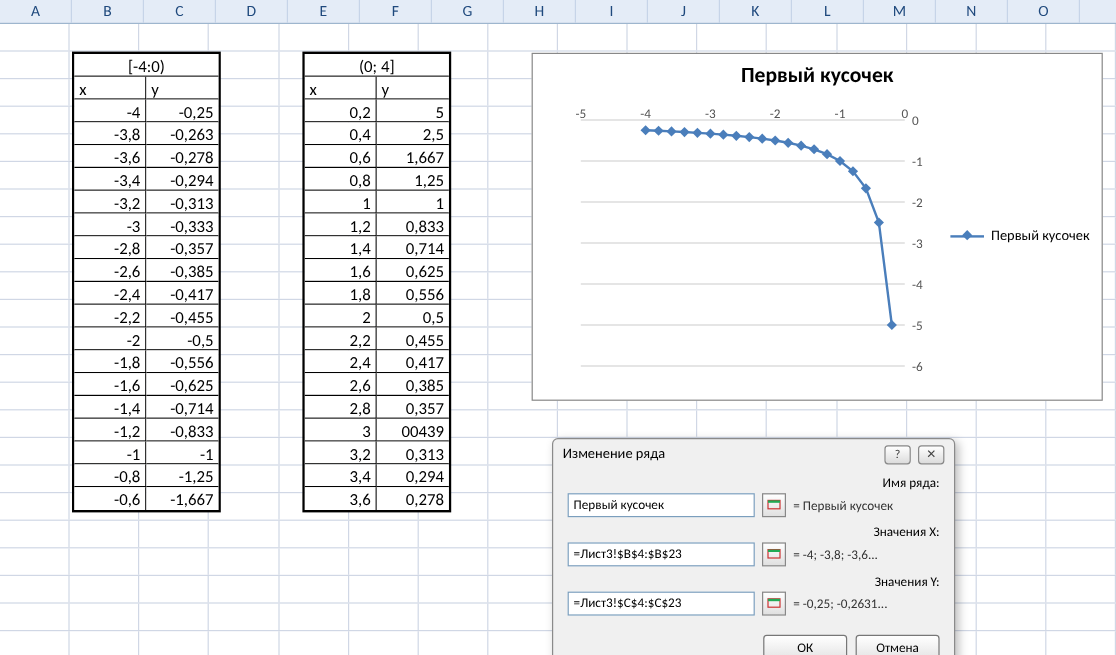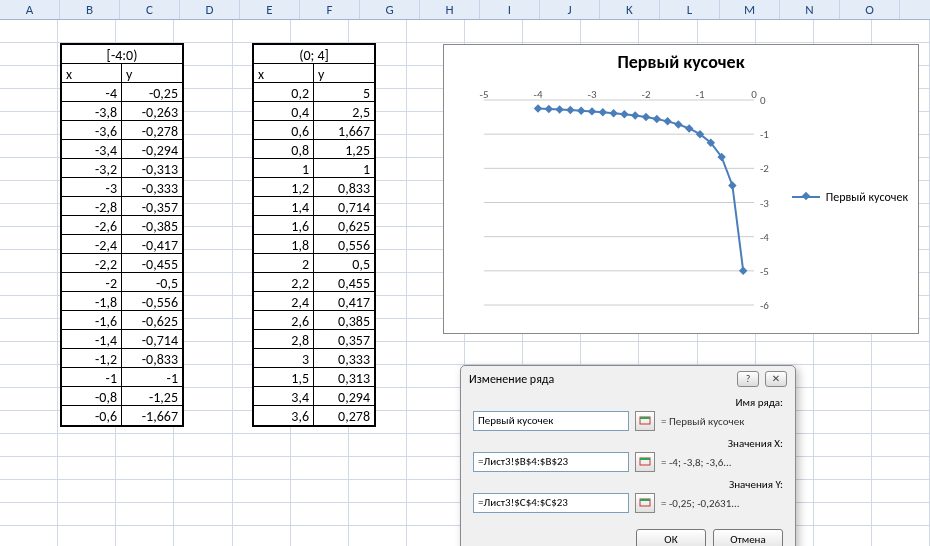--- a/index.html
+++ b/index.html
@@ -742,24 +742,24 @@
       <div class="trow">
         <div class="tcell">2,6</div>
         <div class="tcell">0,385</div>
       </div>
       <div class="trow">
         <div class="tcell">2,8</div>
         <div class="tcell">0,357</div>
       </div>
       <div class="trow">
         <div class="tcell">3</div>
-        <div class="tcell">0,333</div>
-      </div>
-      <div class="trow">
-        <div class="tcell">1,5</div>
+        <div class="tcell">00439</div>
+      </div>
+      <div class="trow">
+        <div class="tcell">3,2</div>
         <div class="tcell">0,313</div>
       </div>
       <div class="trow">
         <div class="tcell">3,4</div>
         <div class="tcell">0,294</div>
       </div>
       <div class="trow">
         <div class="tcell">3,6</div>
         <div class="tcell">0,278</div>
       </div>

